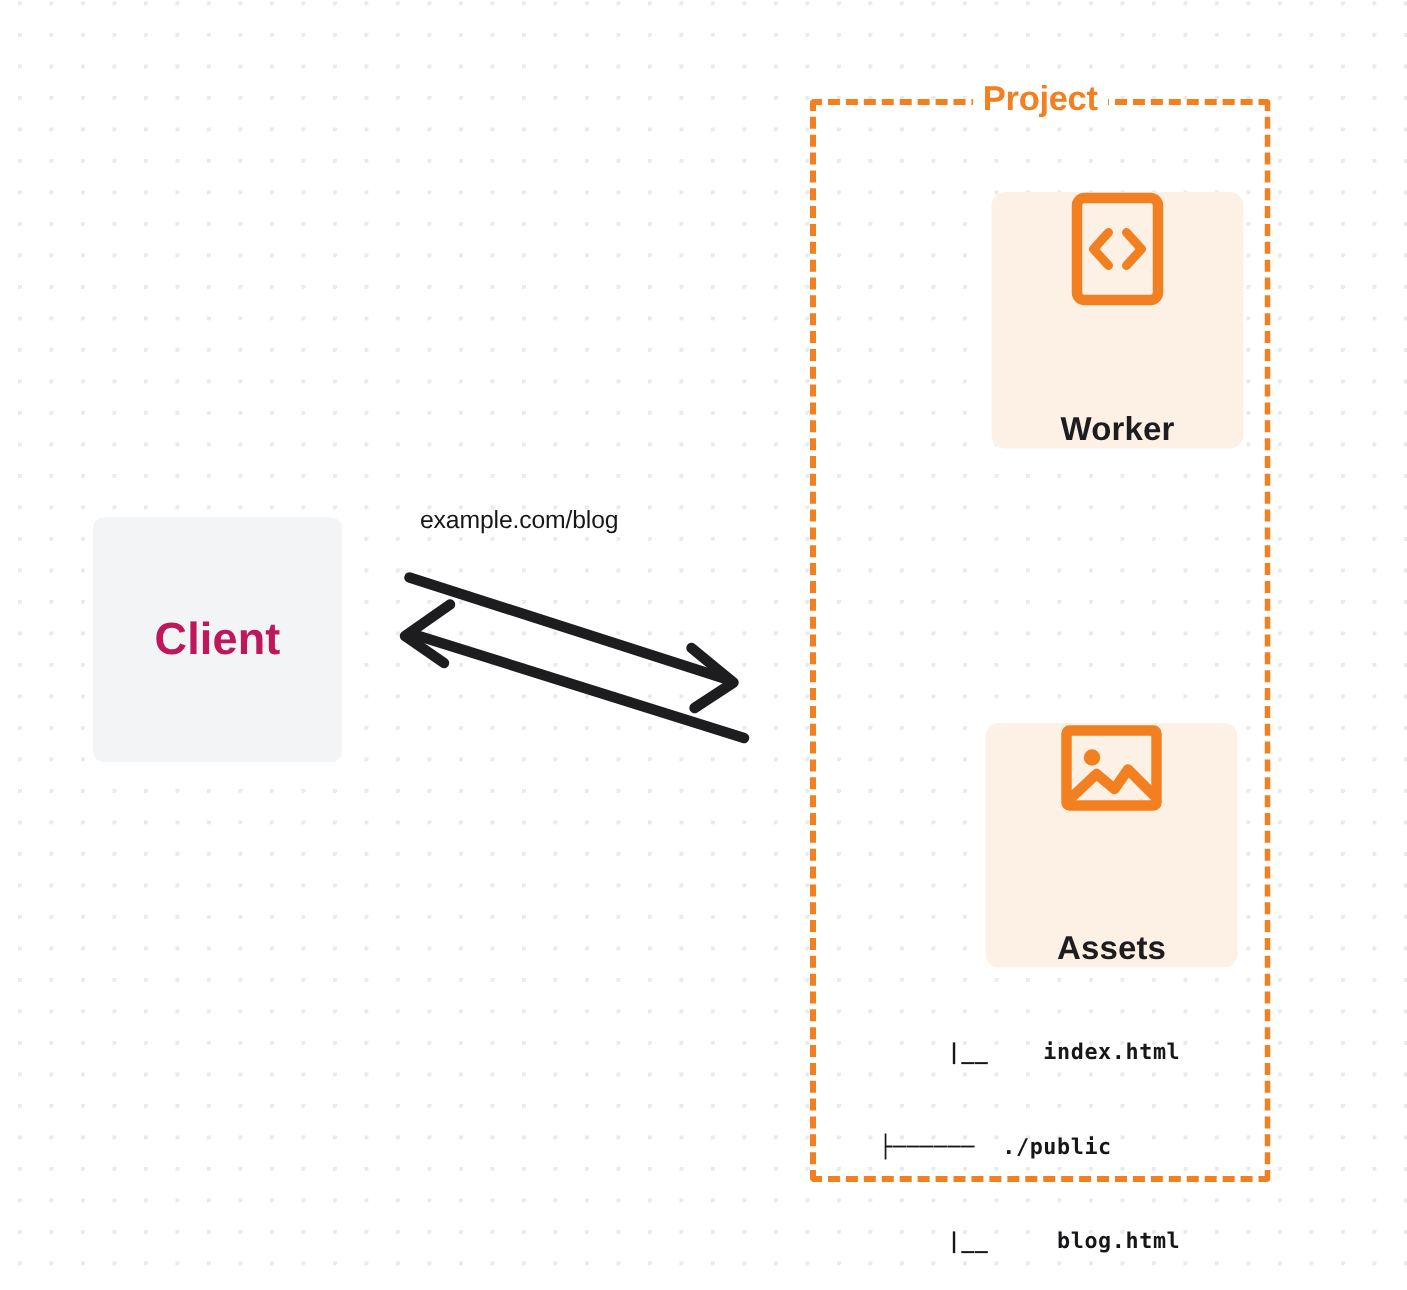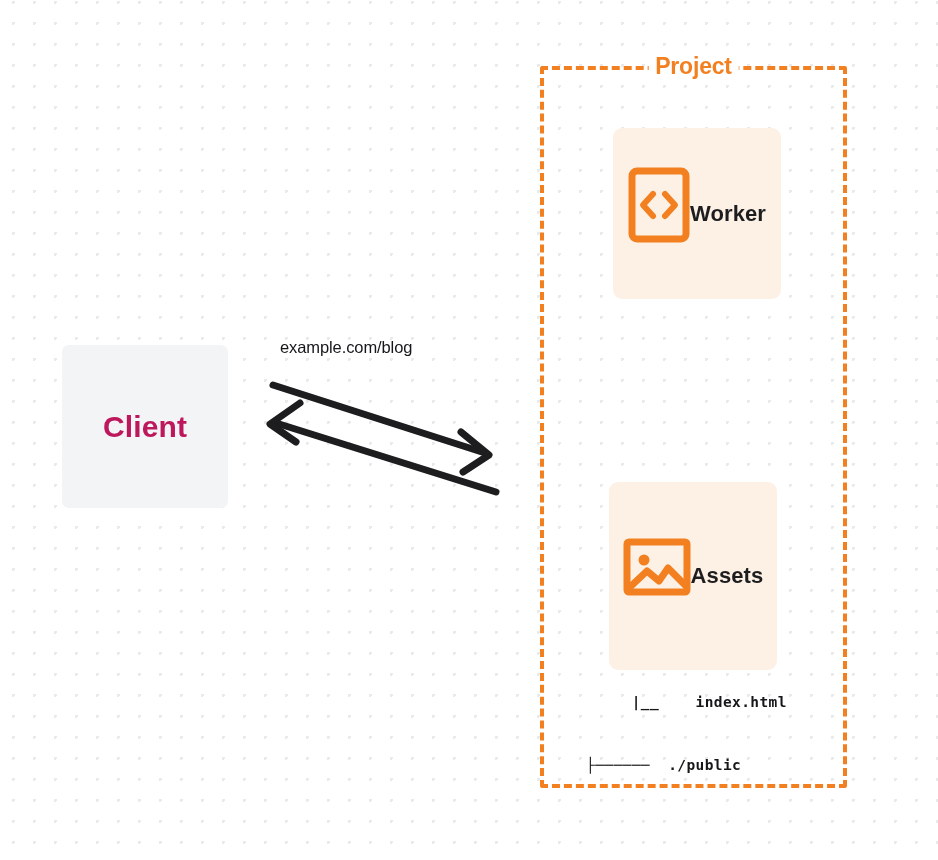--- a/index.html
+++ b/index.html
@@ -91,35 +91,36 @@
     letter-spacing: -0.2px;
     white-space: nowrap;
   }
 
   
   .service-card {
     position: absolute;
     background: #fdf1e5;
     border-radius: 9px;
     display: flex;
-    flex-direction: row;
+    flex-direction: column;
     align-items: center;
-    justify-content: center;
+    justify-content: space-between;
+    margin-left: 48px;
   }
   .card-worker {
     left: 613px;
     top: 128px;
     width: 168px;
     height: 171px;
   }
   .card-assets {
     left: 609px;
     top: 482px;
     width: 168px;
-    height: 188px;
+    height: 163px;
   }
   .card-icon {
     display: block;
     margin-bottom: 14px;
   }
   .card-label {
     font-size: 22px;
     font-weight: 700;
     color: #1d1d1f;
     letter-spacing: 0.1px;
@@ -185,16 +186,17 @@
         <circle cx="21" cy="23" r="5.5" fill="#f38020"></circle>
         <polyline points="7,50 24,34 36,44 45,31 62,48" fill="none" stroke="#f38020" stroke-width="7" stroke-linecap="round" stroke-linejoin="round"></polyline>
       </svg>
     </span>
     <span class="card-label">Assets</span>
   </div>
 
   <div class="file-tree">
     <div>     |__    index.html</div>
     <div>├──────  ./public</div>
+    <div>     |__     blog.html</div>
     
   </div>
 
 </div>
 
 </body></html>

